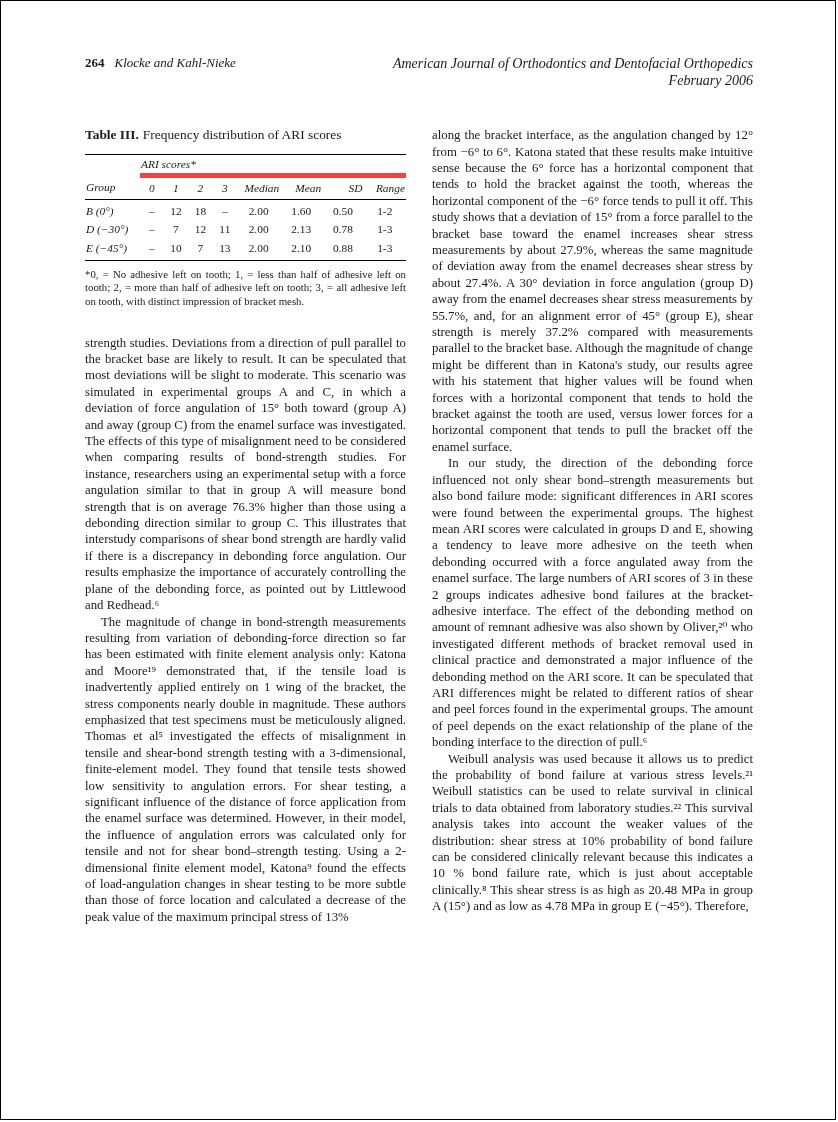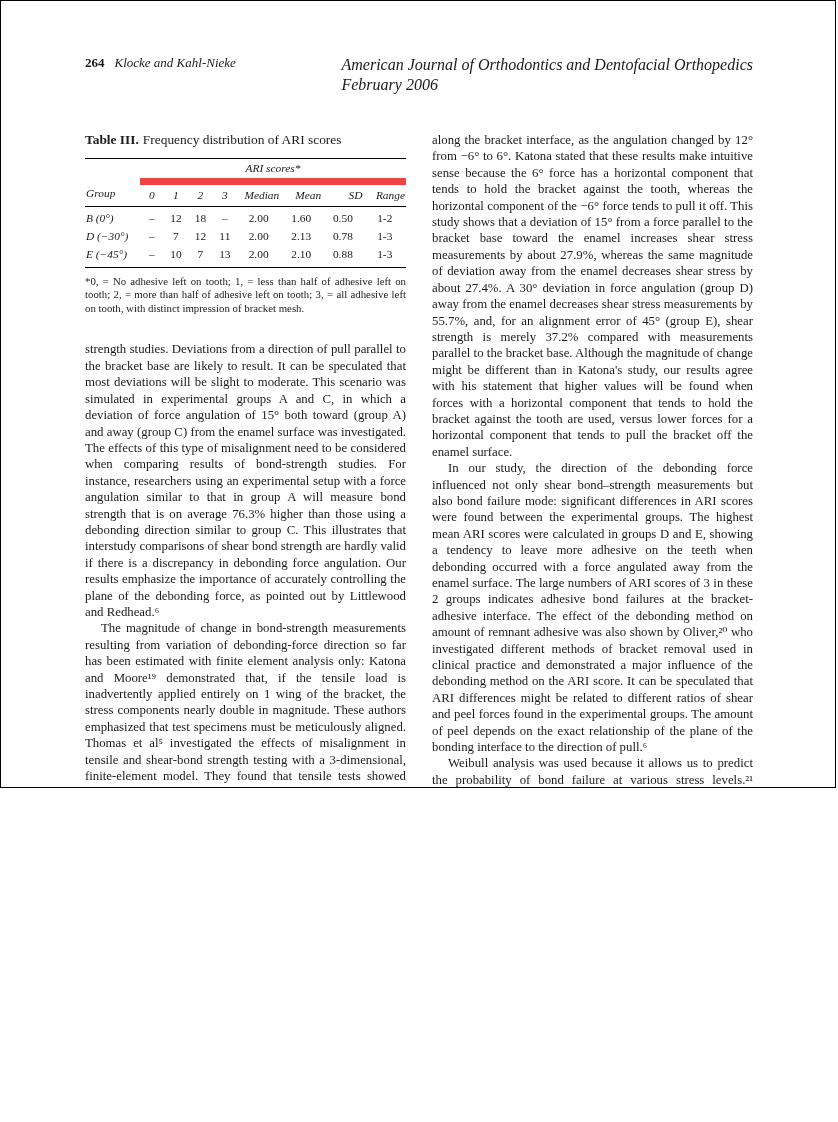--- a/index.html
+++ b/index.html
@@ -1,37 +1,37 @@
 <!DOCTYPE html>
 <html><head>
 <meta charset="utf-8">
 <title>264 Klocke and Kahl-Nieke</title>
 <style>
   html, body { margin: 0; padding: 0; background: #ffffff; }
   .page {
     position: relative;
     width: 836px;
-    height: 788px;
+    height: 1120px;
     box-sizing: border-box;
     border: 1px solid #000;
     background: #ffffff;
     color: #1a1a1a;
     font-family: "Liberation Serif", "DejaVu Serif", serif;
     overflow: hidden;
   }
   
   .running-head {
     display: flex;
     justify-content: space-between;
     align-items: flex-start;
     padding: 54px 82px 0 84px;
   }
   .rh-left { font-size: 13px; font-style: italic; white-space: nowrap; }
   .rh-left .page-num { font-weight: bold; font-style: normal; margin-right: 10px; }
-  .rh-right { text-align: left; font-style: italic; font-size: 16px; line-height: 1.22; }
+  .rh-right { text-align: right; font-style: italic; font-size: 14px; line-height: 1.22; }
 
   
   .content {
     display: flex;
     gap: 26px;
     padding: 38px 82px 0 84px;
   }
   .col {
     width: 322px;
     font-size: 12.8px;
@@ -49,22 +49,22 @@
     width: 100%;
     border-collapse: collapse;
     font-size: 11.4px;
     border-top: 1.6px solid #000;
     border-bottom: 1.6px solid #000;
     line-height: 1.25;
   }
   .data-table th, .data-table td { padding: 2px 1px; font-weight: normal; }
   .spanhead {
     font-style: italic;
-    text-align: center;
-    border-bottom: 7px solid #ef4444;
+    text-align: left;
+    border-bottom: 5px solid #ef4444;
     padding-top: 5px;
   }
   .headrow th { font-style: italic; border-bottom: 1px solid #000; padding: 3px 1px 4px; }
   .gcol { text-align: left; width: 56px; }
   .ncol { text-align: center; width: 24px; }
   .scol { text-align: right; width: 42px; }
   tbody .gcell { font-style: italic; text-align: left; }
   tbody td { text-align: center; }
   tbody tr:first-child td { padding-top: 4px; }
   tbody tr:last-child td { padding-bottom: 5px; }

